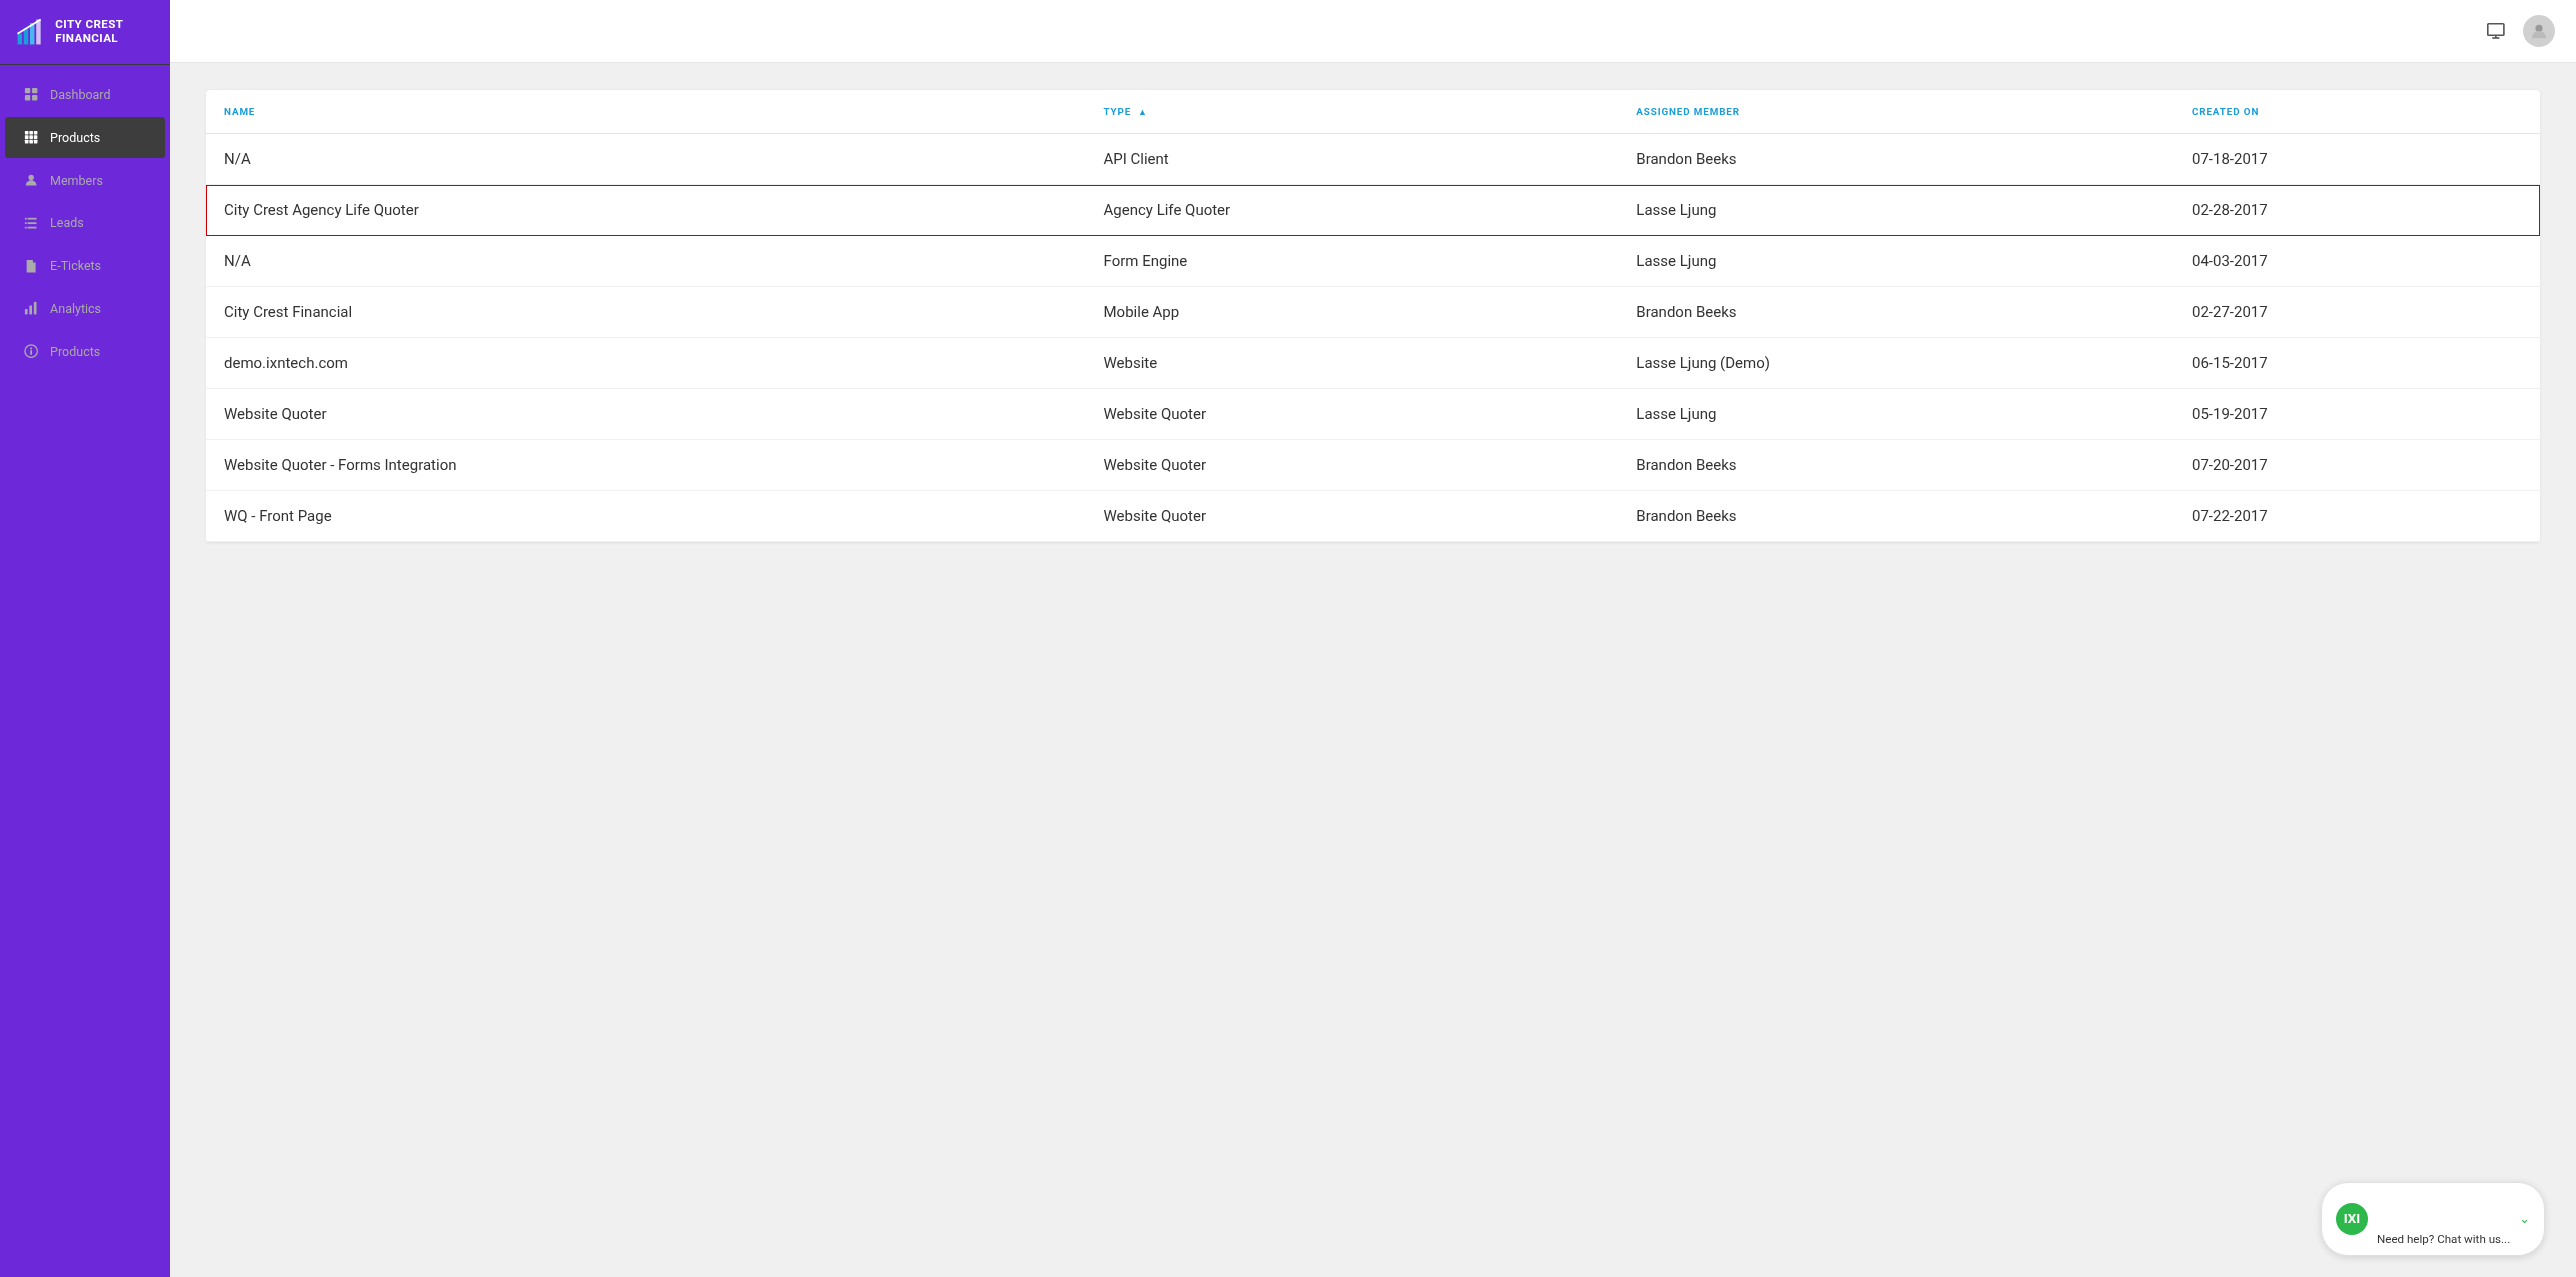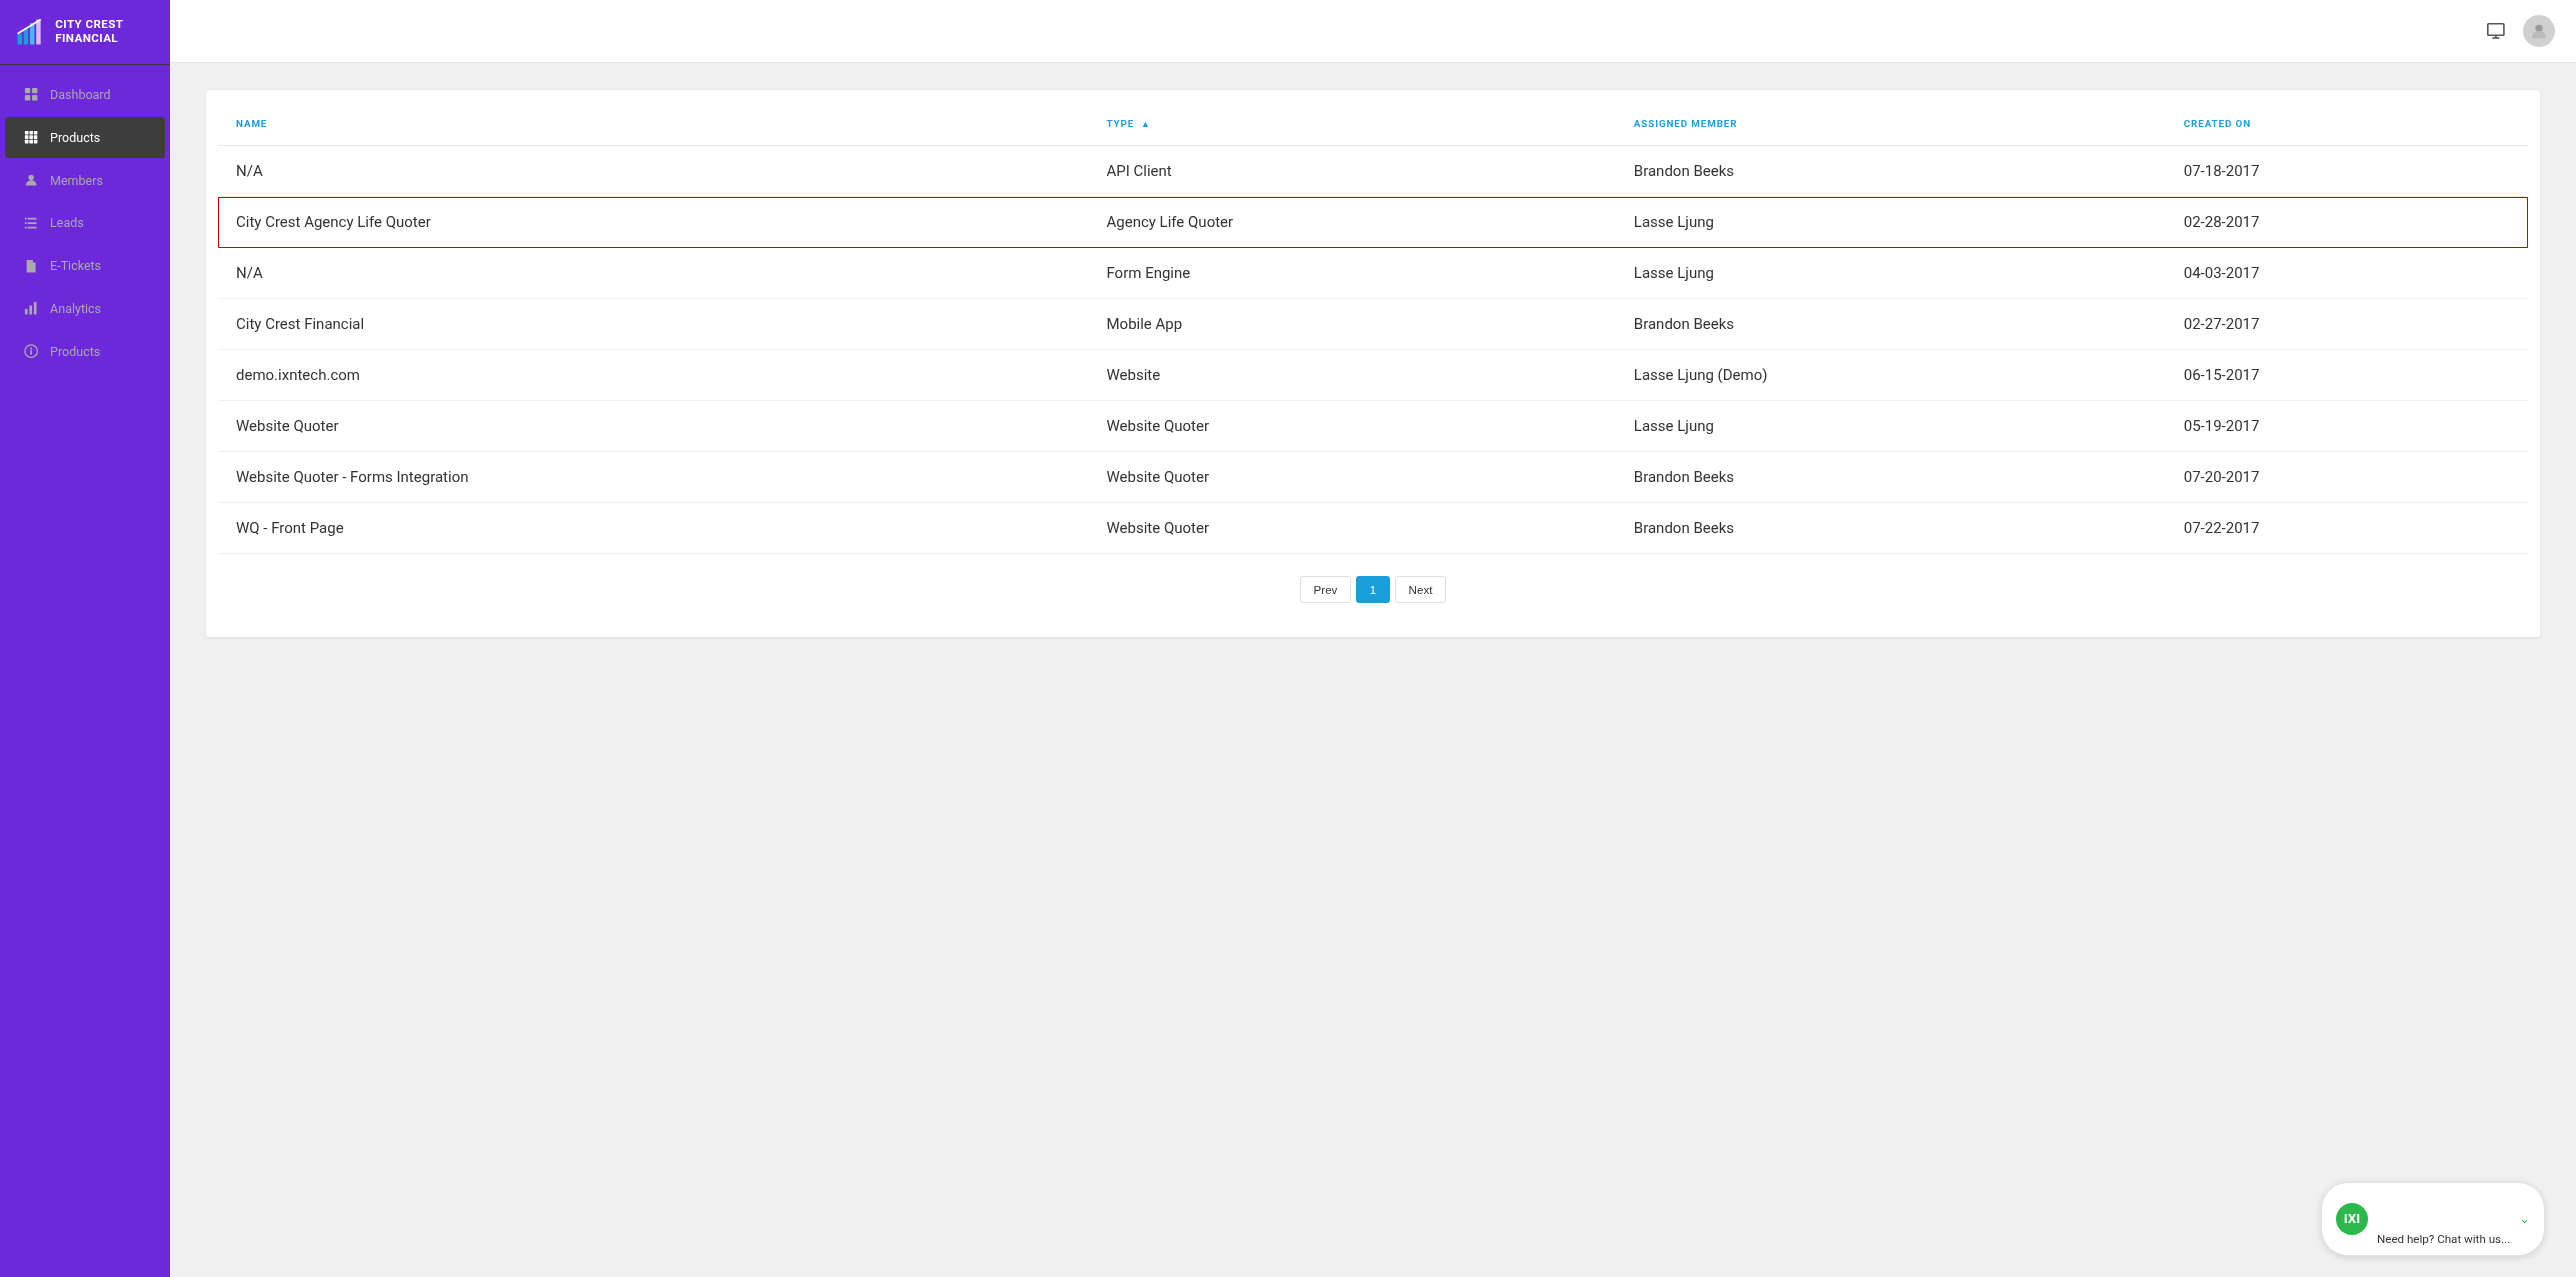--- a/index.html
+++ b/index.html
@@ -93,21 +93,21 @@
     .content {
       flex: 1;
       overflow-y: auto;
       padding: 27px 36px;
       background: #f0f0f0;
     }
 
     .card {
       background: #ffffff;
       border-radius: 3.6px;
-      padding: 12px;
+      padding: 0;
       box-shadow: 0 0.9px 2.7px rgba(0,0,0,0.08);
     }
 
     
     .table-wrap { overflow-x: auto; }
     table {
       width: 100%;
       border-collapse: collapse;
     }
     thead tr {
@@ -396,25 +396,20 @@
               <tr>
                 <td>WQ - Front Page</td>
                 <td>Website Quoter</td>
                 <td>Brandon Beeks</td>
                 <td>07-22-2017</td>
               </tr>
             </tbody>
         </table>
       </div>
 
-      <div class="pagination">
-        <button class="page-btn">Prev</button>
-        <button class="page-btn active">1</button>
-        <button class="page-btn">Next</button>
-      </div>
     </div>
   </div>
 </div>
 
 <div class="chat-widget">
   <div class="chat-icon">
     <span>IXI</span>
   </div>
   <span class="chat-text">Need help? Chat with us...</span>
   <span class="chat-chevron">⌄</span>

